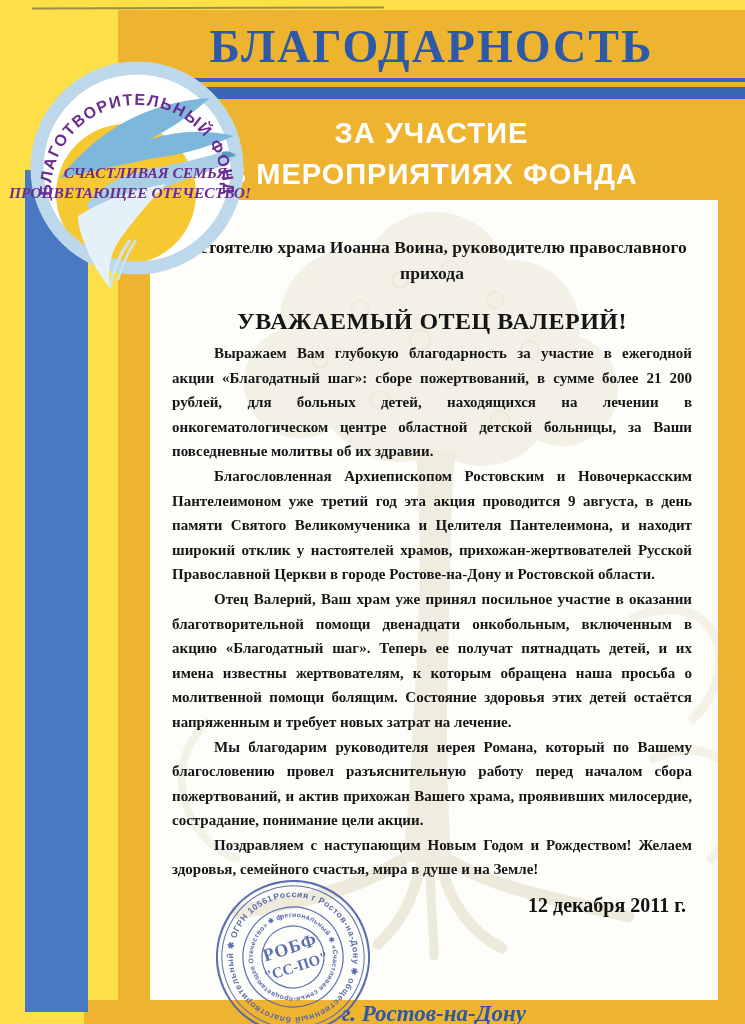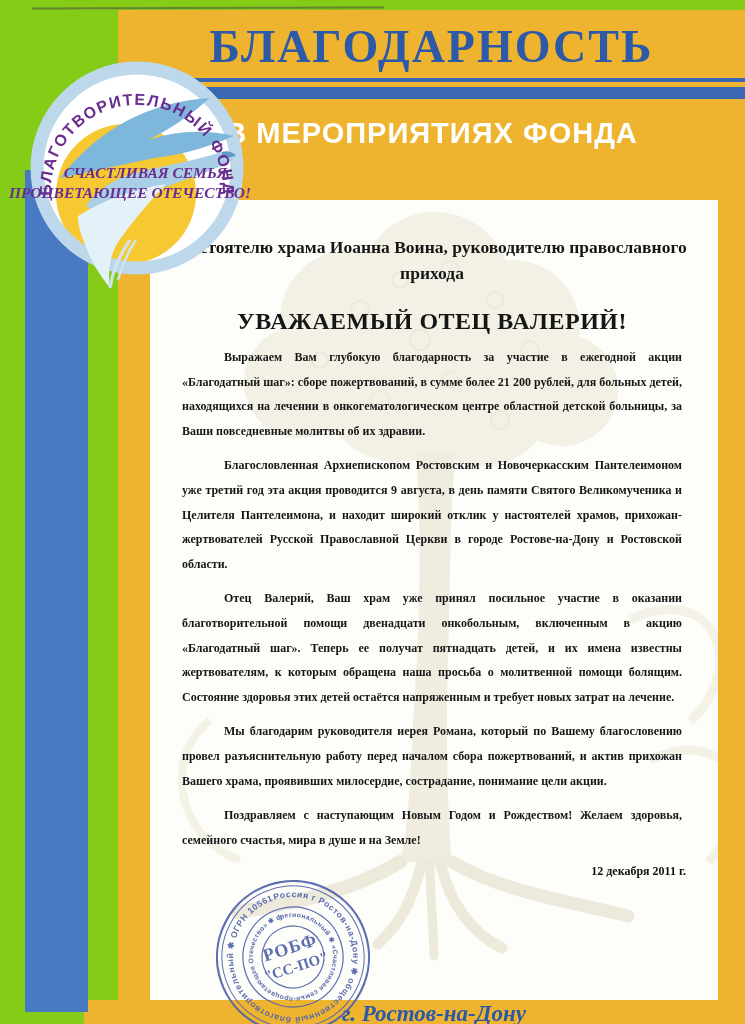--- a/index.html
+++ b/index.html
@@ -1,16 +1,16 @@
 <!DOCTYPE html>
 <html lang="ru"><head>
 <meta charset="utf-8">
 <style>
   html,body{margin:0;padding:0;background:#e8e8e8;}
-  .page{position:relative;width:745px;height:1024px;background:#84cc16;overflow:hidden;
+  .page{position:relative;width:745px;height:1024px;background:#fde047;overflow:hidden;
         font-family:"Liberation Serif",serif;}
   
   .scan-line{position:absolute;left:32px;top:7px;width:352px;height:2px;background:#4a4a48;opacity:.55;transform:rotate(-.2deg);}
   
   .yellow-band{position:absolute;left:118px;top:10px;right:0;bottom:0;background:#eeb42f;}
   .yellow-foot-ext{position:absolute;left:84px;top:1000px;width:34px;height:24px;background:#eeb42f;}
   
   .blue-stripe{position:absolute;left:25px;top:170px;width:63px;height:842px;background:#4a79c4;}
   
   .title{margin:10px 0 0 0;text-align:center;font-weight:700;font-size:46px;color:#2d59a9;letter-spacing:2px;font-family:"Liberation Serif",serif;}
@@ -22,22 +22,22 @@
             font-weight:700;font-size:29px;letter-spacing:1px;line-height:41px;}
   
   .logo{position:absolute;left:26px;top:56px;width:222px;height:240px;z-index:5;}
   
   .content-box{position:absolute;left:150px;top:200px;width:568px;height:800px;background:#fdfdf9;overflow:hidden;}
   .watermark{position:absolute;left:0;top:0;width:568px;height:800px;z-index:0;pointer-events:none;}
   .content-inner{position:relative;z-index:1;padding:22px 26px 0 22px;color:#161616;}
   .addressee{margin-top:12px;text-align:center;font-weight:700;font-size:17.5px;line-height:26px;}
   .salutation{margin-top:22px;text-align:center;font-weight:700;font-size:24px;letter-spacing:.5px;}
   .body-text{margin-top:6px;}
-  .body-text p{margin:10px;text-indent:42px;text-align:justify;font-weight:700;font-size:12px;line-height:24.6px;}
-  .date-line{margin-top:12px;padding-right:6px;text-align:right;font-weight:700;font-size:12px;color:#111111;}
+  .body-text p{margin:0;text-indent:42px;text-align:justify;font-weight:700;font-size:15px;line-height:24.6px;}
+  .date-line{margin-top:12px;padding-right:6px;text-align:right;font-weight:700;font-size:20px;color:#111111;}
   
   .stamp{position:absolute;left:208px;top:872px;width:170px;height:152px;z-index:4;opacity:.93;}
   
   .footer-city{position:absolute;left:150px;top:1001px;width:568px;text-align:center;z-index:2;
                color:#2b58a8;font-weight:700;font-style:italic;font-size:23px;}
 </style>
 </head>
 <body>
 
 <div class="page">
@@ -45,20 +45,21 @@
   <div class="scan-line"></div>
 
   <div class="yellow-band">
     <div class="title">БЛАГОДАРНОСТЬ</div>
     <div class="rule">
       <div class="rule-thin"></div>
       <div class="rule-gap"></div>
       <div class="rule-thick"></div>
     </div>
     <div class="subtitle">
+      <div>ЗА УЧАСТИЕ</div>
       <div>В МЕРОПРИЯТИЯХ ФОНДА</div>
     </div>
   </div>
 
   <div class="yellow-foot-ext"></div>
   <div class="blue-stripe"></div>
 
   <div class="logo">
     <svg width="222" height="240" viewBox="0 0 222 240" overflow="visible">
       <circle cx="111" cy="112" r="106" fill="#ffffff"></circle>

